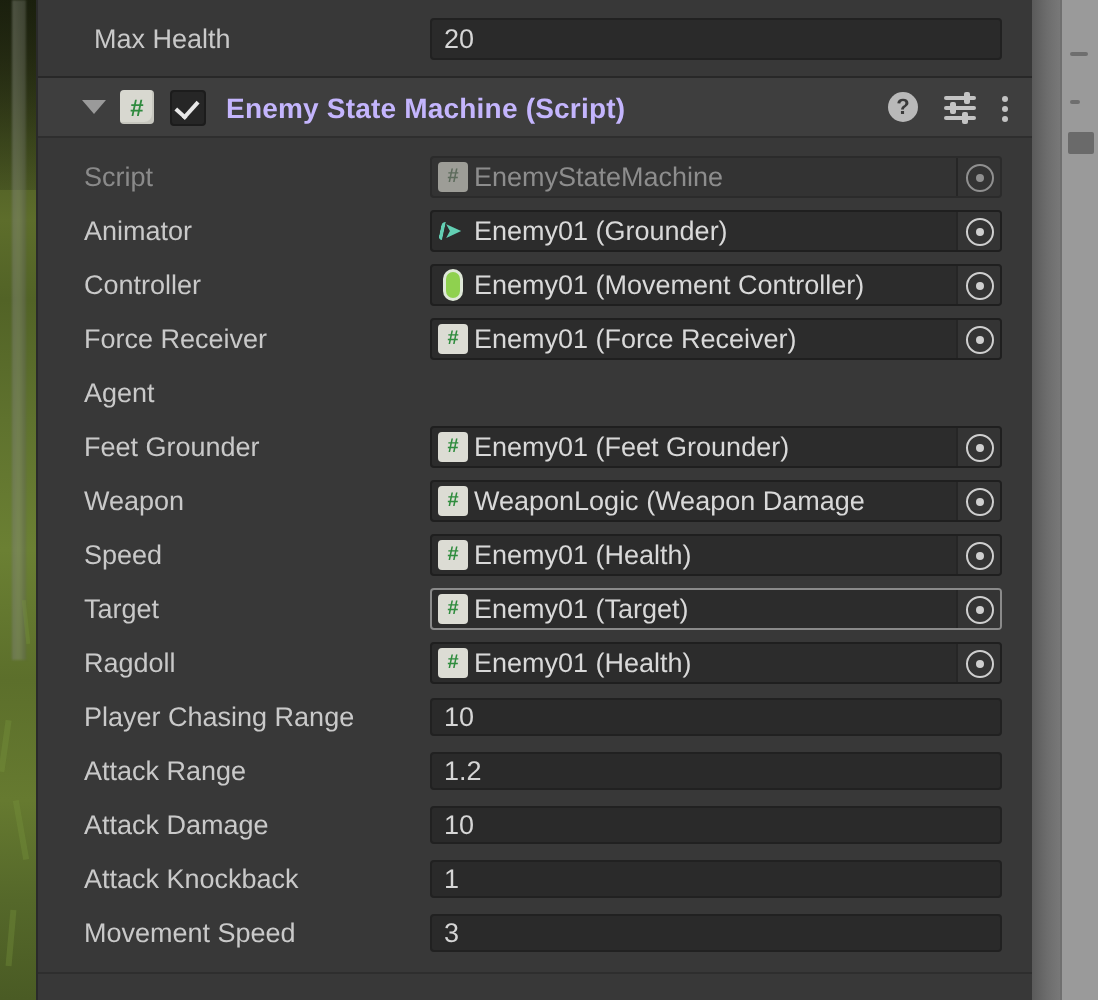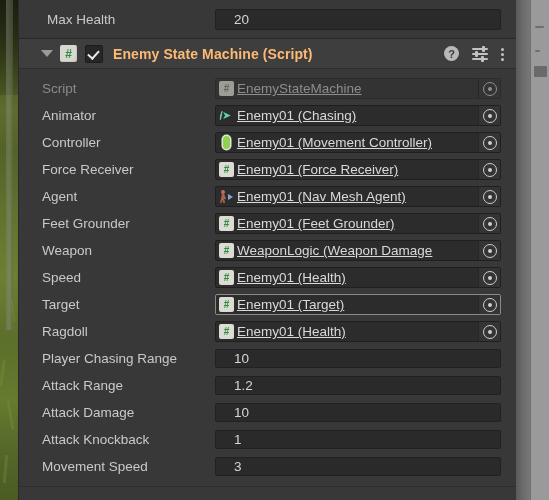--- a/index.html
+++ b/index.html
@@ -48,21 +48,21 @@
   .row-label{
     width:196px;padding-left:23px;box-sizing:border-box;
     color:#c9c9c9;font-size:13.5px;white-space:nowrap;overflow:hidden;
   }
   .row-label.dim{color:#8a8a8a;}
   .row-field{flex:1;padding-right:16px;}
 
   
   .numfield{
     height:19px;background:#2a2a2a;border:1px solid #212121;border-radius:2px;
-    display:flex;align-items:center;padding:0 18px;box-sizing:border-box;
+    display:flex;align-items:center;padding:0 6px;box-sizing:border-box;
     color:#d6d6d6;font-size:13.5px;
   }
 
   
   .toprow{height:38px;border-bottom:1px solid #282828;}
   .toprow .row-label{padding-left:28px;}
   .toprow .numfield{height:21px;}
 
   
   .comp-header{
@@ -84,21 +84,21 @@
   }
   .checkbox{
     width:16px;height:16px;background:#262626;border:1px solid #1c1c1c;border-radius:2px;
     margin-right:10px;position:relative;flex:0 0 auto;
   }
   .checkbox::after{
     content:"";position:absolute;left:4px;top:2px;width:5px;height:9px;
     border:solid #e8e8e8;border-width:0 2px 2px 0;transform:rotate(42deg);
   }
   .comp-title{
-    font-size:14px;font-weight:bold;color:#fdba74;white-space:nowrap;
+    font-size:14px;font-weight:bold;color:#c4b5fd;white-space:nowrap;
     flex:1;letter-spacing:.1px;
   }
   .hdr-icons{display:flex;align-items:center;gap:13px;padding-right:4px;}
   .icon-help{
     width:15px;height:15px;border-radius:50%;background:#b9b9b9;position:relative;
   }
   .icon-help::after{
     content:"?";position:absolute;inset:0;display:flex;align-items:center;justify-content:center;
     color:#3a3a3a;font-size:11px;font-weight:bold;
   }
@@ -124,21 +124,20 @@
     position:relative;
   }
   .objfield.hovered{border-color:#8a8a8a;}
   .objfield.disabled{background:#333333;border-color:#2b2b2b;}
   .obj-icon{
     width:15px;height:15px;margin:0 3px 0 3px;flex:0 0 auto;position:relative;
   }
   .obj-name{
     flex:1;color:#d9d9d9;font-size:13.5px;white-space:nowrap;overflow:hidden;
     padding-right:2px;
-    text-decoration:underline;
   }
   .objfield.disabled .obj-name{color:#8d8d8d;}
   .obj-picker{
     width:21px;height:19px;flex:0 0 auto;display:flex;align-items:center;justify-content:center;
     background:#343434;border-left:1px solid #262626;
   }
   .obj-picker .ring{
     width:12px;height:12px;border-radius:50%;border:1.5px solid #cfcfcf;
     display:flex;align-items:center;justify-content:center;
   }
@@ -263,21 +262,21 @@
                 <span class="ring"></span>
               </span>
             </div>
           </div>
         </div>
         <div class="row">
           <div class="row-label">Animator</div>
           <div class="row-field">
             <div class="objfield">
               <span class="obj-icon ic-anim"></span>
-              <span class="obj-name">Enemy01 (Chasing)</span>
+              <span class="obj-name">Enemy01 (Grounder)</span>
               <span class="obj-picker">
                 <span class="ring"></span>
               </span>
             </div>
           </div>
         </div>
         <div class="row">
           <div class="row-label">Controller</div>
           <div class="row-field">
             <div class="objfield">
@@ -296,31 +295,20 @@
               <span class="obj-icon ic-script"></span>
               <span class="obj-name">Enemy01 (Force Receiver)</span>
               <span class="obj-picker">
                 <span class="ring"></span>
               </span>
             </div>
           </div>
         </div>
         <div class="row">
           <div class="row-label">Agent</div>
-          <div class="row-field">
-            <div class="objfield">
-              <span class="obj-icon ic-agent">
-                <i></i>
-              </span>
-              <span class="obj-name">Enemy01 (Nav Mesh Agent)</span>
-              <span class="obj-picker">
-                <span class="ring"></span>
-              </span>
-            </div>
-          </div>
         </div>
         <div class="row">
           <div class="row-label">Feet Grounder</div>
           <div class="row-field">
             <div class="objfield">
               <span class="obj-icon ic-script"></span>
               <span class="obj-name">Enemy01 (Feet Grounder)</span>
               <span class="obj-picker">
                 <span class="ring"></span>
               </span>

